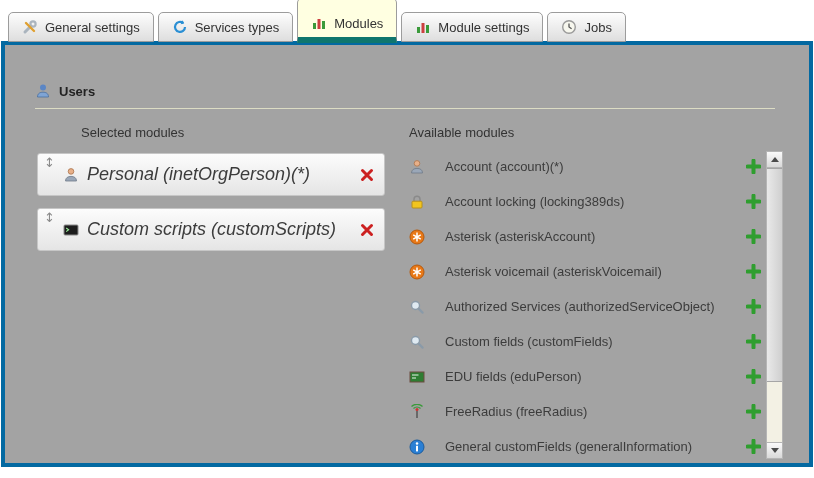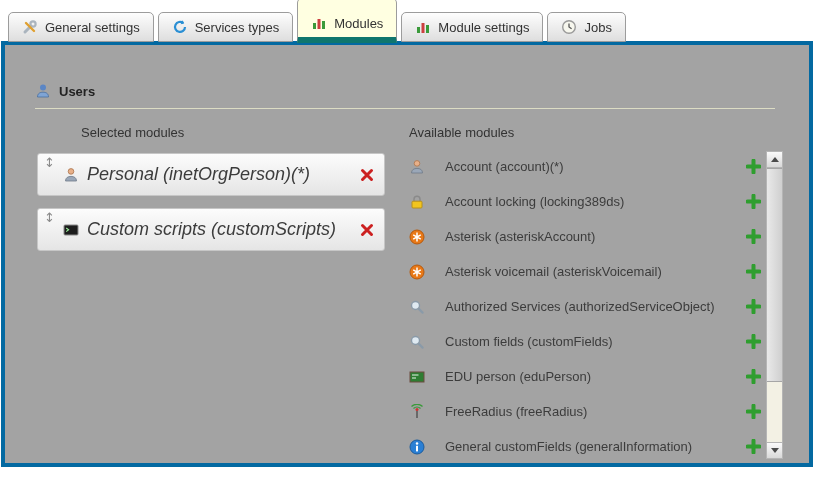--- a/index.html
+++ b/index.html
@@ -323,21 +323,21 @@
       </div>
 
       <div class="avail-row">
         <span class="icon16">
           <svg width="16" height="16" viewBox="0 0 16 16">
             <rect x="1" y="3" width="14" height="10" fill="#2e7d32" stroke="#6d4c41"></rect>
             <line x1="3" y1="6" x2="9.5" y2="6" stroke="#e8f5e9" stroke-width="1"></line>
             <line x1="3" y1="9" x2="7" y2="9" stroke="#e8f5e9" stroke-width="1"></line>
           </svg>
         </span>
-        <span class="mod-label">EDU person (eduPerson)</span>
+        <span class="mod-label">EDU fields (eduPerson)</span>
         <button class="btn add-btn">
           <span>
             <svg width="15" height="15" viewBox="0 0 15 15">
               <path d="M7.5 1.5 V13.5 M1.5 7.5 H13.5" stroke="#2f9e2f" stroke-width="4" stroke-linecap="round"></path>
             </svg>
           </span>
         </button>
       </div>
 
       <div class="avail-row">

